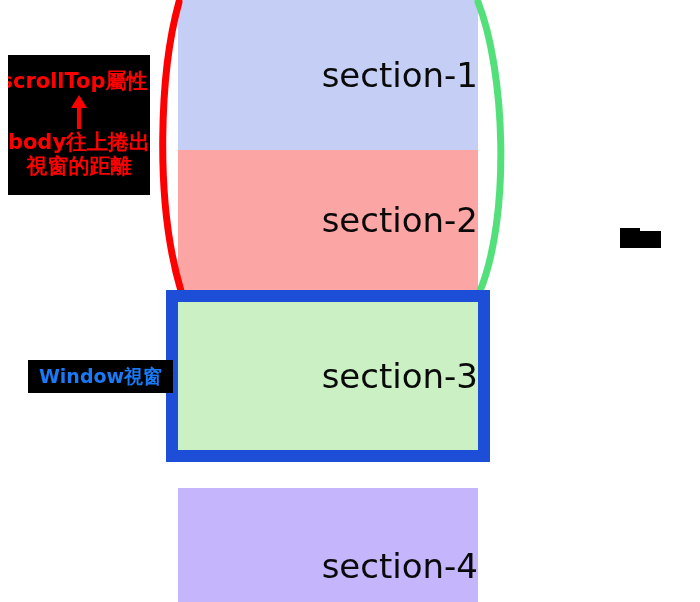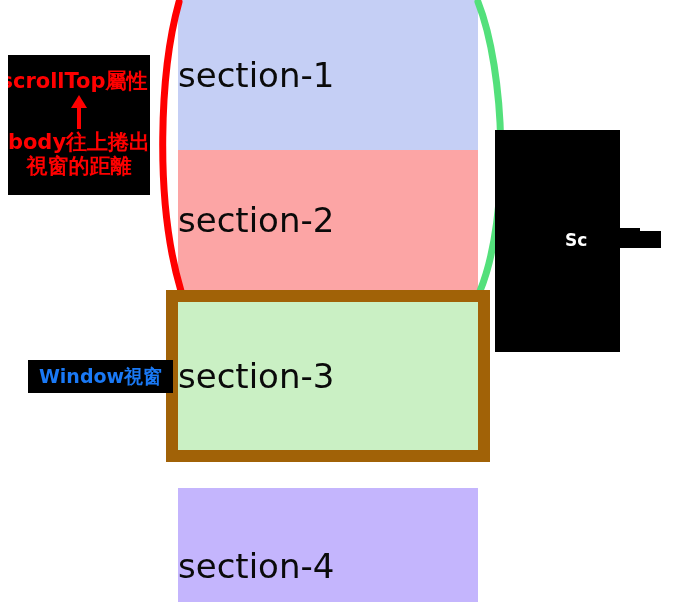--- a/index.html
+++ b/index.html
@@ -16,39 +16,39 @@
     background:#ffffff;
   }
 
   
   .section{
     position:absolute;
     left:178px;
     width:300px;
     display:flex;
     align-items:center;
-    justify-content:flex-start;
+    justify-content:flex-end;
     box-sizing:border-box;
   }
   .section .label{
     font-size:34px;
     font-weight:400;
     color:#0a0a0a;
     letter-spacing:0px;
     line-height:1;
     font-family:"DejaVu Sans","Liberation Sans",sans-serif;
     white-space:nowrap;
   }
 
   #sec1{ top:0px;   height:150px; background:#c5cff5; }
   #sec2{ top:150px; height:140px; background:#fca5a5; }
   #sec3{
     top:290px; height:172px;
     background:#caf0c4;
-    border:12px solid #a16207;
+    border:12px solid #1d4ed8;
     left:166px; width:324px;
   }
   #sec4{ top:468px; height:156px; background:#c4b5fd;margin-top:20px; }
 
   
   #arcs{
     position:absolute;
     left:0;top:0;
     width:700px;height:602px;
     pointer-events:none;
@@ -178,19 +178,16 @@
       <span class="shaft"></span>
     </div>
     <span class="ln">body往上捲出</span>
     <span class="ln">視窗的距離</span>
   </div>
 
   <div class="plate" id="plate-window">
     <span class="ln">Window視窗</span>
   </div>
 
-  <div class="plate" id="plate-scrollheight">
-    <span class="ln">Sc</span>
-  </div>
   <div id="overflow-blob"></div>
   <div id="overflow-blob2"></div>
 
 </div>
 
 </body></html>

